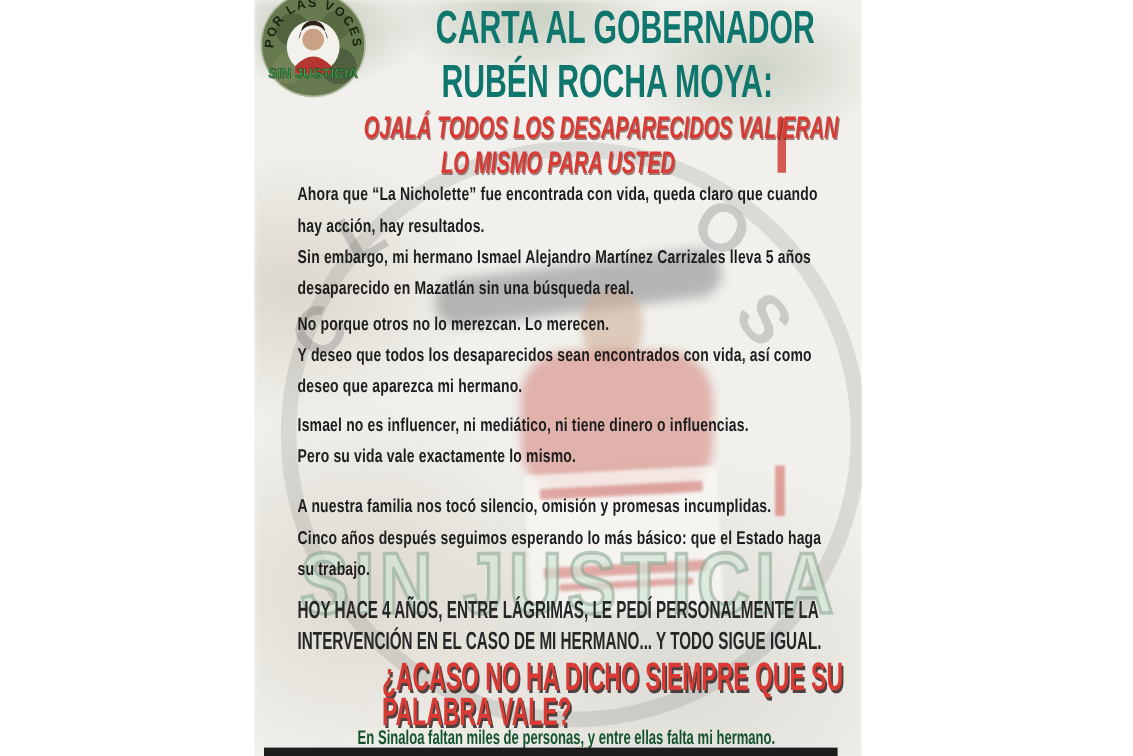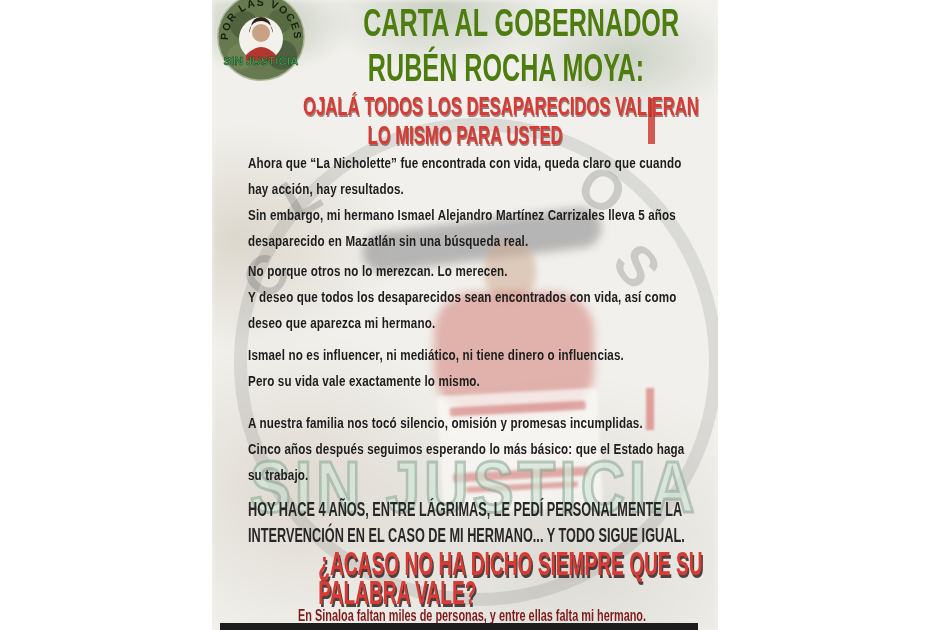--- a/index.html
+++ b/index.html
@@ -43,38 +43,38 @@
   .wm-sj{position:absolute;left:0;right:0;top:446px;text-align:center;z-index:1;
       font-weight:bold;font-size:72px;letter-spacing:5px;white-space:nowrap;
       color:rgba(209,229,214,.65);-webkit-text-stroke:3px rgba(128,158,138,.5);
       transform:scaleX(.85);}
 
   
   .logo{position:absolute;left:4px;top:-5px;width:90px;height:90px;z-index:3;}
 
   
   .txt{position:absolute;z-index:2;}
-  .title{left:84px;right:2px;top:0;text-align:center;color:#4d7c0f;}
+  .title{left:84px;right:2px;top:0;text-align:center;color:#0f766e;}
   .title .line{font-weight:bold;font-size:37px;line-height:45px;white-space:nowrap;
       transform:scale(.68,1.05);transform-origin:50% 50%;letter-spacing:0;}
   .redhead{left:0;right:0;top:92px;text-align:center;color:#d93a34;
-      text-shadow:1.5px 1.5px 0 rgba(96,28,24,.55);}
+      text-shadow:1.5px 1.5px 0 rgba(96,28,24,.55);font-style:italic;}
   .redhead .line{font-weight:bold;font-size:26px;line-height:29px;white-space:nowrap;
       transform:scaleX(.64);transform-origin:50% 50%;}
   .body{left:36px;top:150px;right:0;color:#1d1d1d;}
   .bline{font-weight:bold;font-size:15.5px;line-height:26px;white-space:nowrap;
       transform:scaleX(.75);transform-origin:0 50%;letter-spacing:.2px;}
   .mb4{margin-bottom:4px}.mb6{margin-bottom:6px}.mb16{margin-bottom:16px}.mb8{margin-bottom:8px}
   .cline{font-weight:bold;font-size:20.5px;line-height:26px;white-space:nowrap;color:#272727;
       transform:scaleX(.62);transform-origin:0 50%;}
   .redq{left:0;right:0;top:549px;text-align:left;color:#d93a34;
       text-shadow:2.5px 2.5px 0 rgba(40,24,22,.8);}
   .redq .line{font-weight:bold;font-size:33px;line-height:29px;white-space:nowrap;
       transform:scaleX(.58);transform-origin:50% 50%;}
-  .closing{left:0;right:0;top:605px;text-align:left;color:#7f1d1d;}
+  .closing{left:0;right:0;top:605px;text-align:left;color:#14532d;}
   .closing .line{font-weight:bold;font-size:16.5px;line-height:20px;white-space:nowrap;
       transform:scaleX(.66);transform-origin:50% 50%;}
   .bottom-bar{position:absolute;left:8px;bottom:0;width:478px;height:7px;background:#1d1d1d;z-index:2;}
 </style>
 </head>
 <body>
 
 <div class="screen">
   <div class="poster">
 

